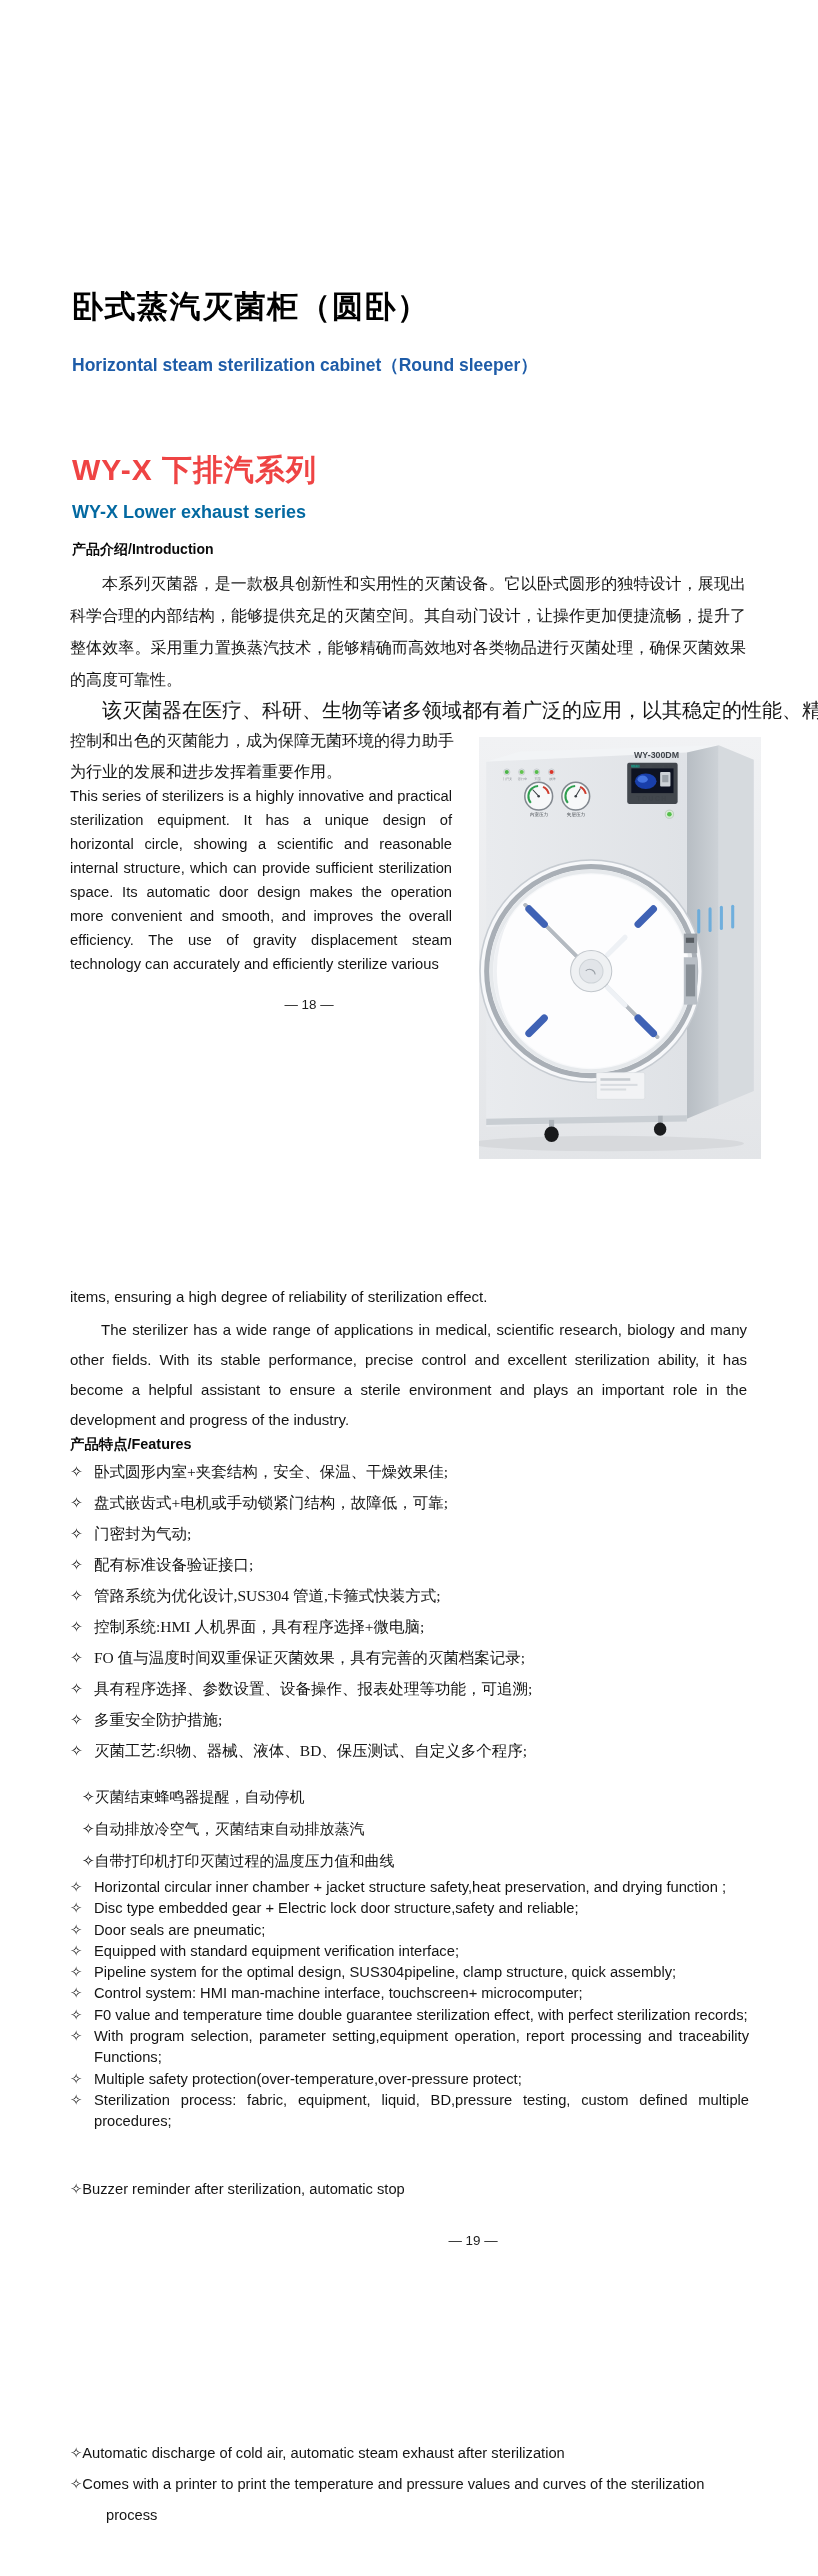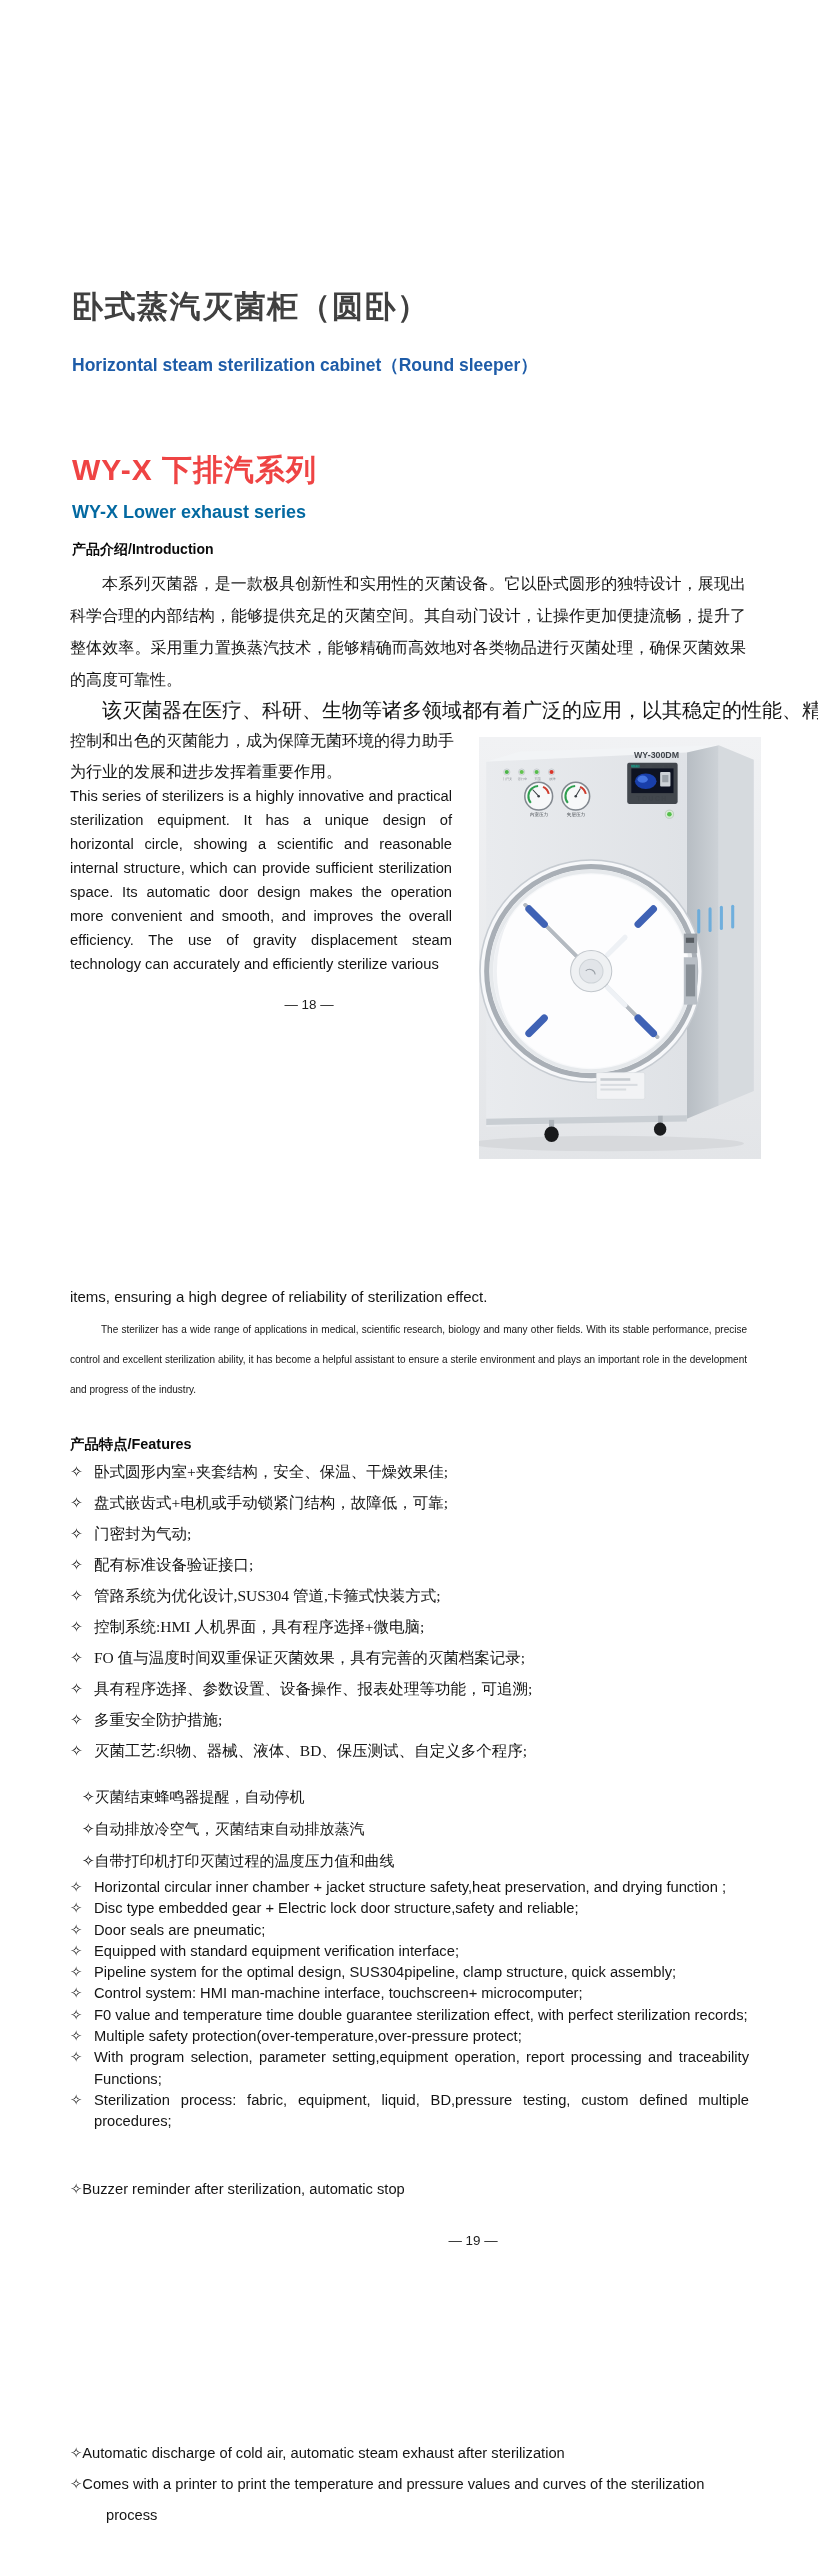--- a/index.html
+++ b/index.html
@@ -1,35 +1,35 @@
 <!DOCTYPE html>
 <html style="font-size:8.2px"><head>
 <meta charset="utf-8">
 <style>
   html,body{margin:0;padding:0;background:#fff;}
   .doc{position:relative;width:818px;height:3468px;background:#ffffff;
        font-family:"Liberation Sans",sans-serif;color:#141414;overflow:hidden;}
   .abs{position:absolute;}
   
-  .t-cn{left:72px;top:286px;font-size:31px;font-weight:bold;color:#404040;letter-spacing:1.5px;font-family:"Liberation Sans",sans-serif;}
+  .t-cn{left:72px;top:286px;font-size:31px;font-weight:bold;color:#000000;letter-spacing:1.5px;font-family:"Liberation Sans",sans-serif;}
   .t-en{left:72px;top:353px;font-size:17.5px;font-weight:bold;color:#1e5ca8;}
   .s-cn{left:72px;top:450px;font-size:30px;font-weight:bold;color:#ef4444;letter-spacing:1px;}
   .s-en{left:72px;top:502px;font-size:18px;font-weight:bold;color:#0369a1;}
   .h-black{font-size:14px;font-weight:bold;color:#0a0a0a;}
   .h-intro{left:72px;top:541px;}
   .h-feat{left:70px;top:1435px;font-size:14.4px;}
   
   .cnserif{font-family:"Liberation Serif",serif;}
   .p-cn1{left:70px;top:568px;width:676px;font-size:16px;line-height:32px;text-align:justify;text-indent:32px;}
   .p-cn2a{left:70px;top:694px;width:721px;font-size:20px;line-height:32px;text-indent:32px;white-space:nowrap;}
   .p-cn2b{left:70px;top:725px;font-size:16px;line-height:32px;white-space:nowrap;}
   .p-cn2c{left:70px;top:756px;font-size:16px;line-height:32px;white-space:nowrap;}
   .p-en1{left:70px;top:784px;width:382px;font-size:14.7px;line-height:24px;text-align:justify;}
   .p-en1c{left:70px;top:1288px;font-size:15px;line-height:18.5px;}
-  .p-en2{left:70px;top:1315px;width:677px;font-size:10px;line-height:30px;text-align:justify;text-indent:31px;}
+  .p-en2{left:70px;top:1315px;width:677px;font-size:15px;line-height:30px;text-align:justify;text-indent:31px;}
   .footer{font-size:13.4px;color:#1c1c1c;width:88px;text-align:center;}
   .f18{left:265px;top:997px;}
   .f19{left:429px;top:2233px;}
   
   .feat-cn{left:70px;top:1456px;width:677px;}
   .fr-cn{font-family:"Liberation Serif",serif;font-size:15.5px;line-height:31px;padding-left:24px;white-space:nowrap;}
   .feat-cn-flush{left:70px;top:1781px;width:677px;}
   .fl-cn{font-family:"Liberation Serif",serif;font-size:15px;line-height:32px;white-space:nowrap;margin-left:12px;}
   .feat-en{left:70px;top:1877px;width:679px;}
   .fr-en{font-size:14.7px;line-height:21.3px;padding-left:24px;text-align:justify;}
@@ -222,22 +222,22 @@
       <div class="fl-cn">✧自带打印机打印灭菌过程的温度压力值和曲线</div>
     </div>
   <div class="abs feat-en">
       <div class="fr-en"><span class="mk">✧</span><span class="tx">Horizontal circular inner chamber + jacket structure safety,heat preservation, and drying function ;</span></div>
       <div class="fr-en"><span class="mk">✧</span><span class="tx">Disc type embedded gear + Electric lock door structure,safety and reliable;</span></div>
       <div class="fr-en"><span class="mk">✧</span><span class="tx">Door seals are pneumatic;</span></div>
       <div class="fr-en"><span class="mk">✧</span><span class="tx">Equipped with standard equipment verification interface;</span></div>
       <div class="fr-en"><span class="mk">✧</span><span class="tx">Pipeline system for the optimal design, SUS304pipeline, clamp structure, quick assembly;</span></div>
       <div class="fr-en"><span class="mk">✧</span><span class="tx">Control system: HMI man-machine interface, touchscreen+ microcomputer;</span></div>
       <div class="fr-en"><span class="mk">✧</span><span class="tx">F0 value and temperature time double guarantee sterilization effect, with perfect sterilization records;</span></div>
+      <div class="fr-en"><span class="mk">✧</span><span class="tx">With program selection, parameter setting,equipment operation, report processing and traceability Functions;</span></div>
       <div class="fr-en"><span class="mk">✧</span><span class="tx">Multiple safety protection(over-temperature,over-pressure protect;</span></div>
-      <div class="fr-en"><span class="mk">✧</span><span class="tx">With program selection, parameter setting,equipment operation, report processing and traceability Functions;</span></div>
       <div class="fr-en"><span class="mk">✧</span><span class="tx">Sterilization process: fabric, equipment, liquid, BD,pressure testing, custom defined multiple procedures;</span></div>
     </div>
   <div class="abs feat-en-flush1">
       <div class="fl-en">✧Buzzer reminder after sterilization, automatic stop</div>
     </div>
 
   <div class="abs footer f19">— 19 —</div>
 
   <div class="abs feat-en-flush2">
       <div class="fl-en3">✧Automatic discharge of cold air, automatic steam exhaust after sterilization</div>

